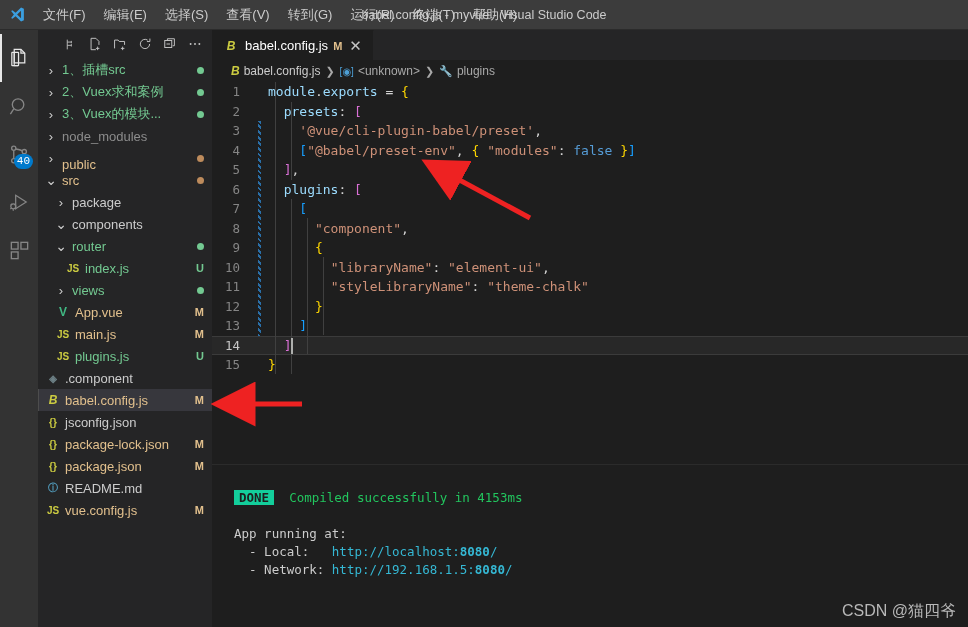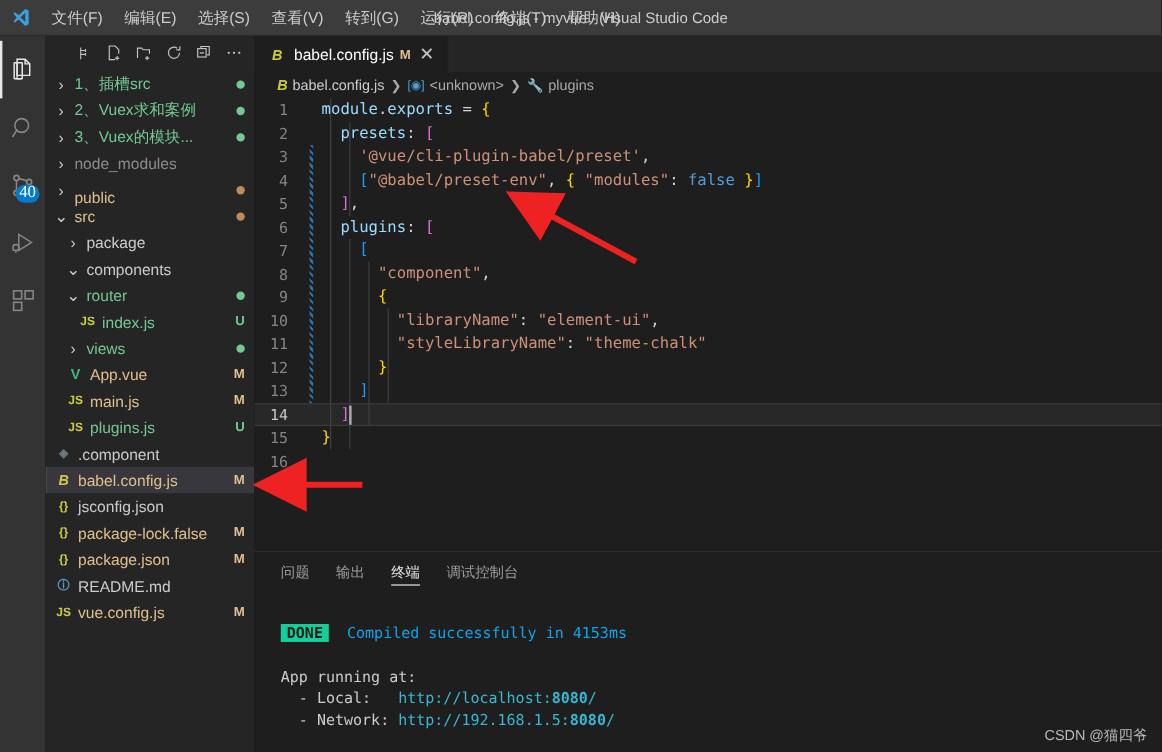--- a/index.html
+++ b/index.html
@@ -57,24 +57,24 @@
     color: #868686;
   }
   .act-item.active { color: #e7e7e7; }
   .act-item.active::before {
     content: ""; position: absolute; left: 0; top: 0; bottom: 0;
     width: 2px; background: #e7e7e7;
   }
   .badge {
     position: absolute; right: 5px; bottom: 9px;
     background: #007acc; color: #fff;
-    font-size: 14px; line-height: 14px;
+    font-size: 11px; line-height: 14px;
     min-width: 15px; height: 15px;
     border-radius: 8px; text-align: center;
-    padding: 0 3px; font-family: Liberation Serif, serif;
+    padding: 0 3px; font-family: Liberation Mono, monospace;
   }
 
   
   .sidebar {
     width: 174px; flex: 0 0 174px;
     background: #252526;
     display: flex; flex-direction: column;
     overflow: hidden;
   }
   .explorer-toolbar {
@@ -199,34 +199,34 @@
     flex: 1 1 auto; padding: 6px 0 0 22px;
     font-family: "DejaVu Sans Mono", monospace;
     font-size: 12.5px; line-height: 18px;
     color: #cccccc; overflow: hidden; white-space: pre;
   }
   .done-badge {
     background: #13ce9b; color: #1e1e1e;
     font-weight: bold; padding: 0px 5px;
     font-family: "DejaVu Sans Mono", monospace;
   }
-  .t-green { color: #0ea5e9; }
+  .t-green { color: #22c55e; }
   .t-cyan  { color: #35b8d4; }
   .t-bold  { font-weight: bold; }
 
   
   .anno-layer { position: absolute; inset: 0; pointer-events: none; z-index: 50; }
   .anno-text {
     position: absolute; color: #ff0000;
     font-size: 18px; font-family: "Liberation Sans", sans-serif;
     white-space: nowrap;
   }
   .watermark {
     position: absolute; right: 12px; bottom: 5px;
-    color: #b8b8b8; font-size: 12px;
+    color: #b8b8b8; font-size: 16px;
     font-family: "Liberation Sans", sans-serif;
   }
 </style>
 </head>
 <body>
 
 <div class="app">
 
   <div class="titlebar">
     <div class="vs-logo">
@@ -420,21 +420,21 @@
             <span class="ficon" style="color: rgb(203, 203, 65); font-style: italic; font-size: 12px;">B</span>
             <span class="fname" style="color: rgb(226, 192, 141); padding-left: 3px;">babel.config.js</span>
             <span class="fstatus" style="color: rgb(226, 192, 141);">M</span>
           </div>
           <div class="row" style="padding-left: 6px;">
             <span class="ficon" style="color: rgb(203, 203, 65);">{}</span>
             <span class="fname" style="color: rgb(204, 204, 204); padding-left: 3px;">jsconfig.json</span>
           </div>
           <div class="row" style="padding-left: 6px;">
             <span class="ficon" style="color: rgb(203, 203, 65);">{}</span>
-            <span class="fname" style="color: rgb(226, 192, 141); padding-left: 3px;">package-lock.false</span>
+            <span class="fname" style="color: rgb(226, 192, 141); padding-left: 3px;">package-lock.json</span>
             <span class="fstatus" style="color: rgb(226, 192, 141);">M</span>
           </div>
           <div class="row" style="padding-left: 6px;">
             <span class="ficon" style="color: rgb(203, 203, 65);">{}</span>
             <span class="fname" style="color: rgb(226, 192, 141); padding-left: 3px;">package.json</span>
             <span class="fstatus" style="color: rgb(226, 192, 141);">M</span>
           </div>
           <div class="row" style="padding-left: 6px;">
             <span class="ficon" style="color: rgb(81, 154, 186);">ⓘ</span>
             <span class="fname" style="color: rgb(204, 204, 204); padding-left: 3px;">README.md</span>
@@ -490,31 +490,24 @@
           <div class="codeline"><span class="lnum">6</span><span class="ctext"><span class="t-punc">  </span><span class="t-var">plugins</span><span class="t-punc">: </span><span class="t-brkt2">[</span></span></div>
           <div class="codeline"><span class="lnum">7</span><span class="ctext"><span class="t-punc">    </span><span class="t-brkt3">[</span></span></div>
           <div class="codeline"><span class="lnum">8</span><span class="ctext"><span class="t-punc">      </span><span class="t-str">"component"</span><span class="t-punc">,</span></span></div>
           <div class="codeline"><span class="lnum">9</span><span class="ctext"><span class="t-punc">      </span><span class="t-brkt1">{</span></span></div>
           <div class="codeline"><span class="lnum">10</span><span class="ctext"><span class="t-punc">        </span><span class="t-str">"libraryName"</span><span class="t-punc">: </span><span class="t-str">"element-ui"</span><span class="t-punc">,</span></span></div>
           <div class="codeline"><span class="lnum">11</span><span class="ctext"><span class="t-punc">        </span><span class="t-str">"styleLibraryName"</span><span class="t-punc">: </span><span class="t-str">"theme-chalk"</span></span></div>
           <div class="codeline"><span class="lnum">12</span><span class="ctext"><span class="t-punc">      </span><span class="t-brkt1">}</span></span></div>
           <div class="codeline"><span class="lnum">13</span><span class="ctext"><span class="t-punc">    </span><span class="t-brkt3">]</span></span></div>
           <div class="codeline cur"><span class="lnum">14</span><span class="ctext"><span class="t-punc">  </span><span class="t-brkt2">]</span></span></div>
           <div class="codeline"><span class="lnum">15</span><span class="ctext"><span class="t-brkt1">}</span></span></div>
-          <div class="codeline"><span class="lnum">16</span><span class="ctext"></span></div>
           <div class="caret" style="left: 79px; top: 255.5px; height: 16px;"></div>
         </div>
 
       <div class="panel">
-        <div class="panel-tabs" id="paneltabs">
-            <div class="ptab">问题</div>
-            <div class="ptab">输出</div>
-            <div class="ptab active">终端</div>
-            <div class="ptab">调试控制台</div>
-          </div>
         <div class="terminal">
 <span class="done-badge">DONE</span><span class="t-green">  </span><span class="t-green">Compiled successfully in 4153ms</span>
 
 <span>App running at:</span>
 <span>  - Local:   </span><span class="t-cyan">http://localhost:</span><span class="t-cyan t-bold">8080</span><span class="t-cyan">/</span>
 <span>  - Network: </span><span class="t-cyan">http://192.168.1.5:</span><span class="t-cyan t-bold">8080</span><span class="t-cyan">/</span>
         </div>
       </div>
 
     </div>

